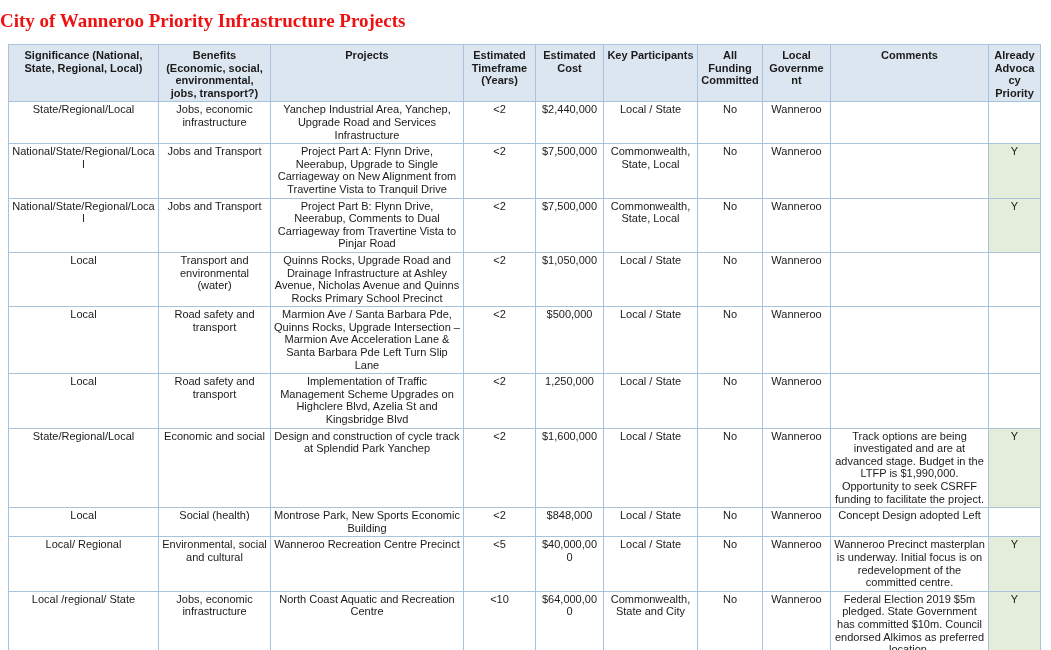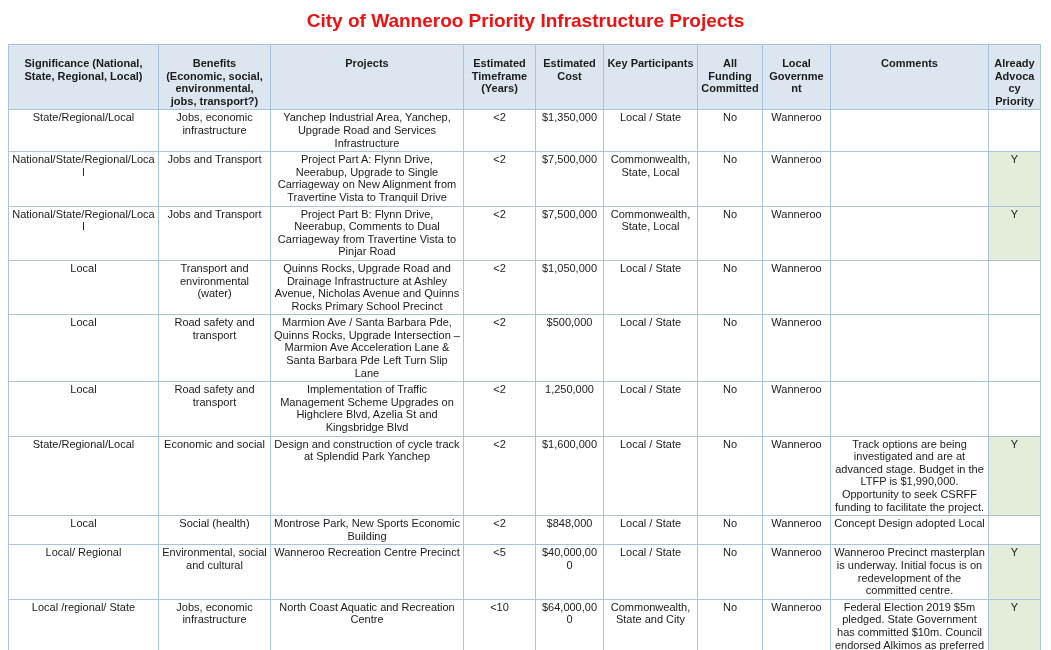--- a/index.html
+++ b/index.html
@@ -4,25 +4,26 @@
 <style>
   * { box-sizing: border-box; }
   html, body {
     margin: 0; padding: 0;
     width: 1051px; height: 650px;
     background: #ffffff;
     font-family: "Liberation Sans", sans-serif;
     color: #1b1b1b;
   }
   .page-title {
-    text-align: center;
+    text-align: left;
     font-size: 19px;
     font-weight: 600;
     color: var(--title_red, #ee1111);
     margin: 10px 0 12px 0;
+    font-family: Liberation Serif, serif;
   }
   table.projects {
     border-collapse: collapse;
     table-layout: fixed;
     width: 1032px;
     margin-left: 8px;
   }
   table.projects th, table.projects td {
     border: 1px solid var(--grid_line, #a9c3dc);
     font-size: 11px;
@@ -30,21 +31,21 @@
     padding: 1px 3px 2px 3px;
     text-align: center;
     vertical-align: top;
     overflow: hidden;
     word-wrap: break-word;
   }
   table.projects th {
     background: var(--header_bg, #dce6f1);
     font-weight: bold;
     height: 51px;
-    padding-top: 12px;
+    padding-top: 4px;
   }
   td.adv-y { background: var(--advocacy_green, #e4edd9); }
 </style>
 </head>
 <body>
 
 <div class="page-title">City of Wanneroo Priority Infrastructure Projects</div>
 
 <table class="projects">
   <colgroup>
@@ -72,21 +73,21 @@
       <th>Comments</th>
       <th>Already Advocacy Priority</th>
     </tr>
   </thead>
   <tbody>
       <tr>
         <td>State/Regional/Local</td>
         <td>Jobs, economic infrastructure</td>
         <td>Yanchep Industrial Area, Yanchep, Upgrade Road and Services Infrastructure</td>
         <td>&lt;2</td>
-        <td>$1,350,000</td>
+        <td>$2,440,000</td>
         <td>Local / State</td>
         <td>No</td>
         <td>Wanneroo</td>
         <td></td>
         <td></td>
       </tr>
       <tr>
         <td>National/State/Regional/Local</td>
         <td>Jobs and Transport</td>
         <td>Project Part A: Flynn Drive, Neerabup, Upgrade to Single Carriageway on New Alignment from Travertine Vista to Tranquil Drive</td>
@@ -160,21 +161,21 @@
       </tr>
       <tr>
         <td>Local</td>
         <td>Social (health)</td>
         <td>Montrose Park, New Sports Economic Building</td>
         <td>&lt;2</td>
         <td>$848,000</td>
         <td>Local / State</td>
         <td>No</td>
         <td>Wanneroo</td>
-        <td>Concept Design adopted Local</td>
+        <td>Concept Design adopted Left</td>
         <td></td>
       </tr>
       <tr>
         <td>Local/ Regional</td>
         <td>Environmental, social and cultural</td>
         <td>Wanneroo Recreation Centre Precinct</td>
         <td>&lt;5</td>
         <td>$40,000,000</td>
         <td>Local / State</td>
         <td>No</td>

